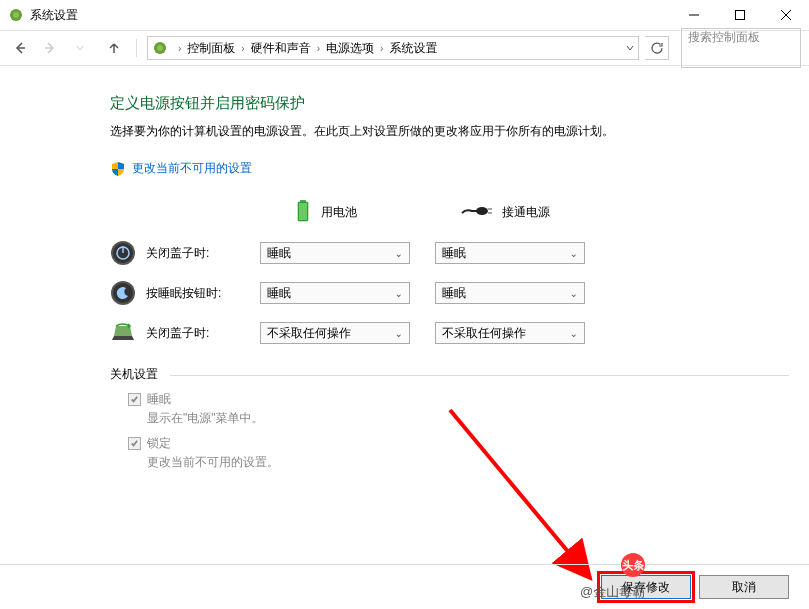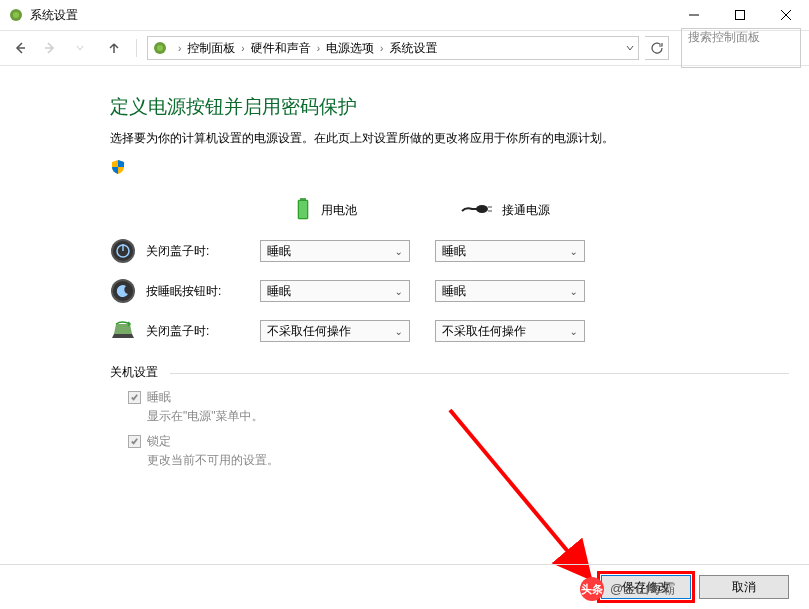--- a/index.html
+++ b/index.html
@@ -21,22 +21,22 @@
 .nav-sep { width: 1px; height: 18px; background: #ddd; margin: 0 4px; }
 .breadcrumb { flex: 1; height: 24px; border: 1px solid #ccc; display: flex; align-items: center; padding: 0 4px; font-size: 12px; }
 .breadcrumb .bc-icon { width: 16px; height: 16px; margin-right: 4px; }
 .breadcrumb .bc-sep { margin: 0 6px; color: #666; font-size: 10px; }
 .breadcrumb .bc-end { margin-left: auto; display: flex; align-items: center; }
 .refresh-btn { width: 24px; height: 24px; border: 1px solid #ccc; border-left: none; display: flex; align-items: center; justify-content: center; }
 .search-box { width: 120px; height: 40px; border: 1px solid #ccc; margin-left: 6px; padding: 0 6px; font-size: 12px; color: #888; display: flex; }
 
 
 .content { padding: 28px 50px 0 110px; }
-.heading { color: #0a6b2d; font-size: 19px; margin-bottom: 10px; }
-.subheading { font-size: 12px; margin-bottom: 12px; }
+.heading { color: #0a6b2d; font-size: 15px; margin-bottom: 10px; }
+.subheading { font-size: 12px; margin-bottom: 20px; }
 .link-row { display: flex; align-items: center; gap: 6px; margin-bottom: 22px; }
 .shield-icon { width: 16px; height: 16px; }
 .link { color: #0066cc; cursor: pointer; }
 
 .section-title { font-size: 12px; margin-bottom: 8px; position: relative; }
 .section-title::after { content: ""; position: absolute; left: 155px; right: -30px; top: 50%; height: 1px; background: #ddd; }
 .section-title.shutdown::after { left: 60px; }
 
 
 .col-headers { display: flex; margin: 20px 0 14px 0; }
@@ -63,21 +63,21 @@
 
 .footer { position: absolute; bottom: 10px; right: 20px; display: flex; gap: 8px; }
 .btn { width: 90px; height: 24px; border: 1px solid #888; background: #e5e5e5; display: flex; align-items: center; justify-content: center; font-size: 12px; }
 .btn.primary { outline: 3px solid #ff0000; outline-offset: 1px; border: 1px solid #0078d7; }
 .footer-sep { position: absolute; bottom: 44px; left: 0; right: 0; height: 1px; background: #ddd; }
 
 
 .red-arrow { position: absolute; left: 440px; top: 400px; pointer-events: none; }
 
 
-.watermark { position: absolute; bottom: 8px; left: 580px; display: flex; align-items: center; gap: 6px; color: #555; font-size: 13px; }
+.watermark { position: absolute; bottom: 8px; left: 580px; display: flex; align-items: flex-end; gap: 6px; color: #555; font-size: 13px; flex-direction: column; }
 .watermark .wm-icon { width: 24px; height: 24px; border-radius: 50%; background: #ff3b3b; display: flex; align-items: center; justify-content: center; color: #fff; font-size: 11px; font-weight: bold; }
 </style>
 </head>
 <body>
 
 <div class="titlebar">
   <span class="app-icon">
     <svg viewBox="0 0 16 16">
         <circle cx="8" cy="8" r="6" fill="#6b9e3b"></circle>
         <circle cx="8" cy="8" r="3" fill="#8bc34a"></circle>
@@ -159,20 +159,21 @@
 
 <div class="content">
   <div class="heading">定义电源按钮并启用密码保护</div>
   <div class="subheading">选择要为你的计算机设置的电源设置。在此页上对设置所做的更改将应用于你所有的电源计划。</div>
   <div class="link-row">
     <span class="shield-icon"><svg viewBox="0 0 16 16">
           <path d="M8 1 L14 3 L14 8 Q14 13 8 15 Q2 13 2 8 L2 3 Z" fill="#ffb400"></path>
           <path d="M8 1 L14 3 L14 8 L8 8 Z" fill="#0078d7"></path>
           <path d="M8 8 L8 15 Q2 13 2 8 Z" fill="#0078d7"></path>
         </svg></span>
+    <span class="link">更改当前不可用的设置</span>
   </div>
 
 
   <div class="col-headers">
     <div class="spacer"></div>
     <div class="col-head">
       <span><svg width="16" height="24" viewBox="0 0 16 24">
             <rect x="5" y="1" width="6" height="2" fill="#5a5"></rect>
             <rect x="3" y="3" width="10" height="19" rx="1" fill="#3a3" stroke="#181" stroke-width="0.5"></rect>
             <rect x="4" y="4" width="8" height="17" fill="#6c6"></rect>

